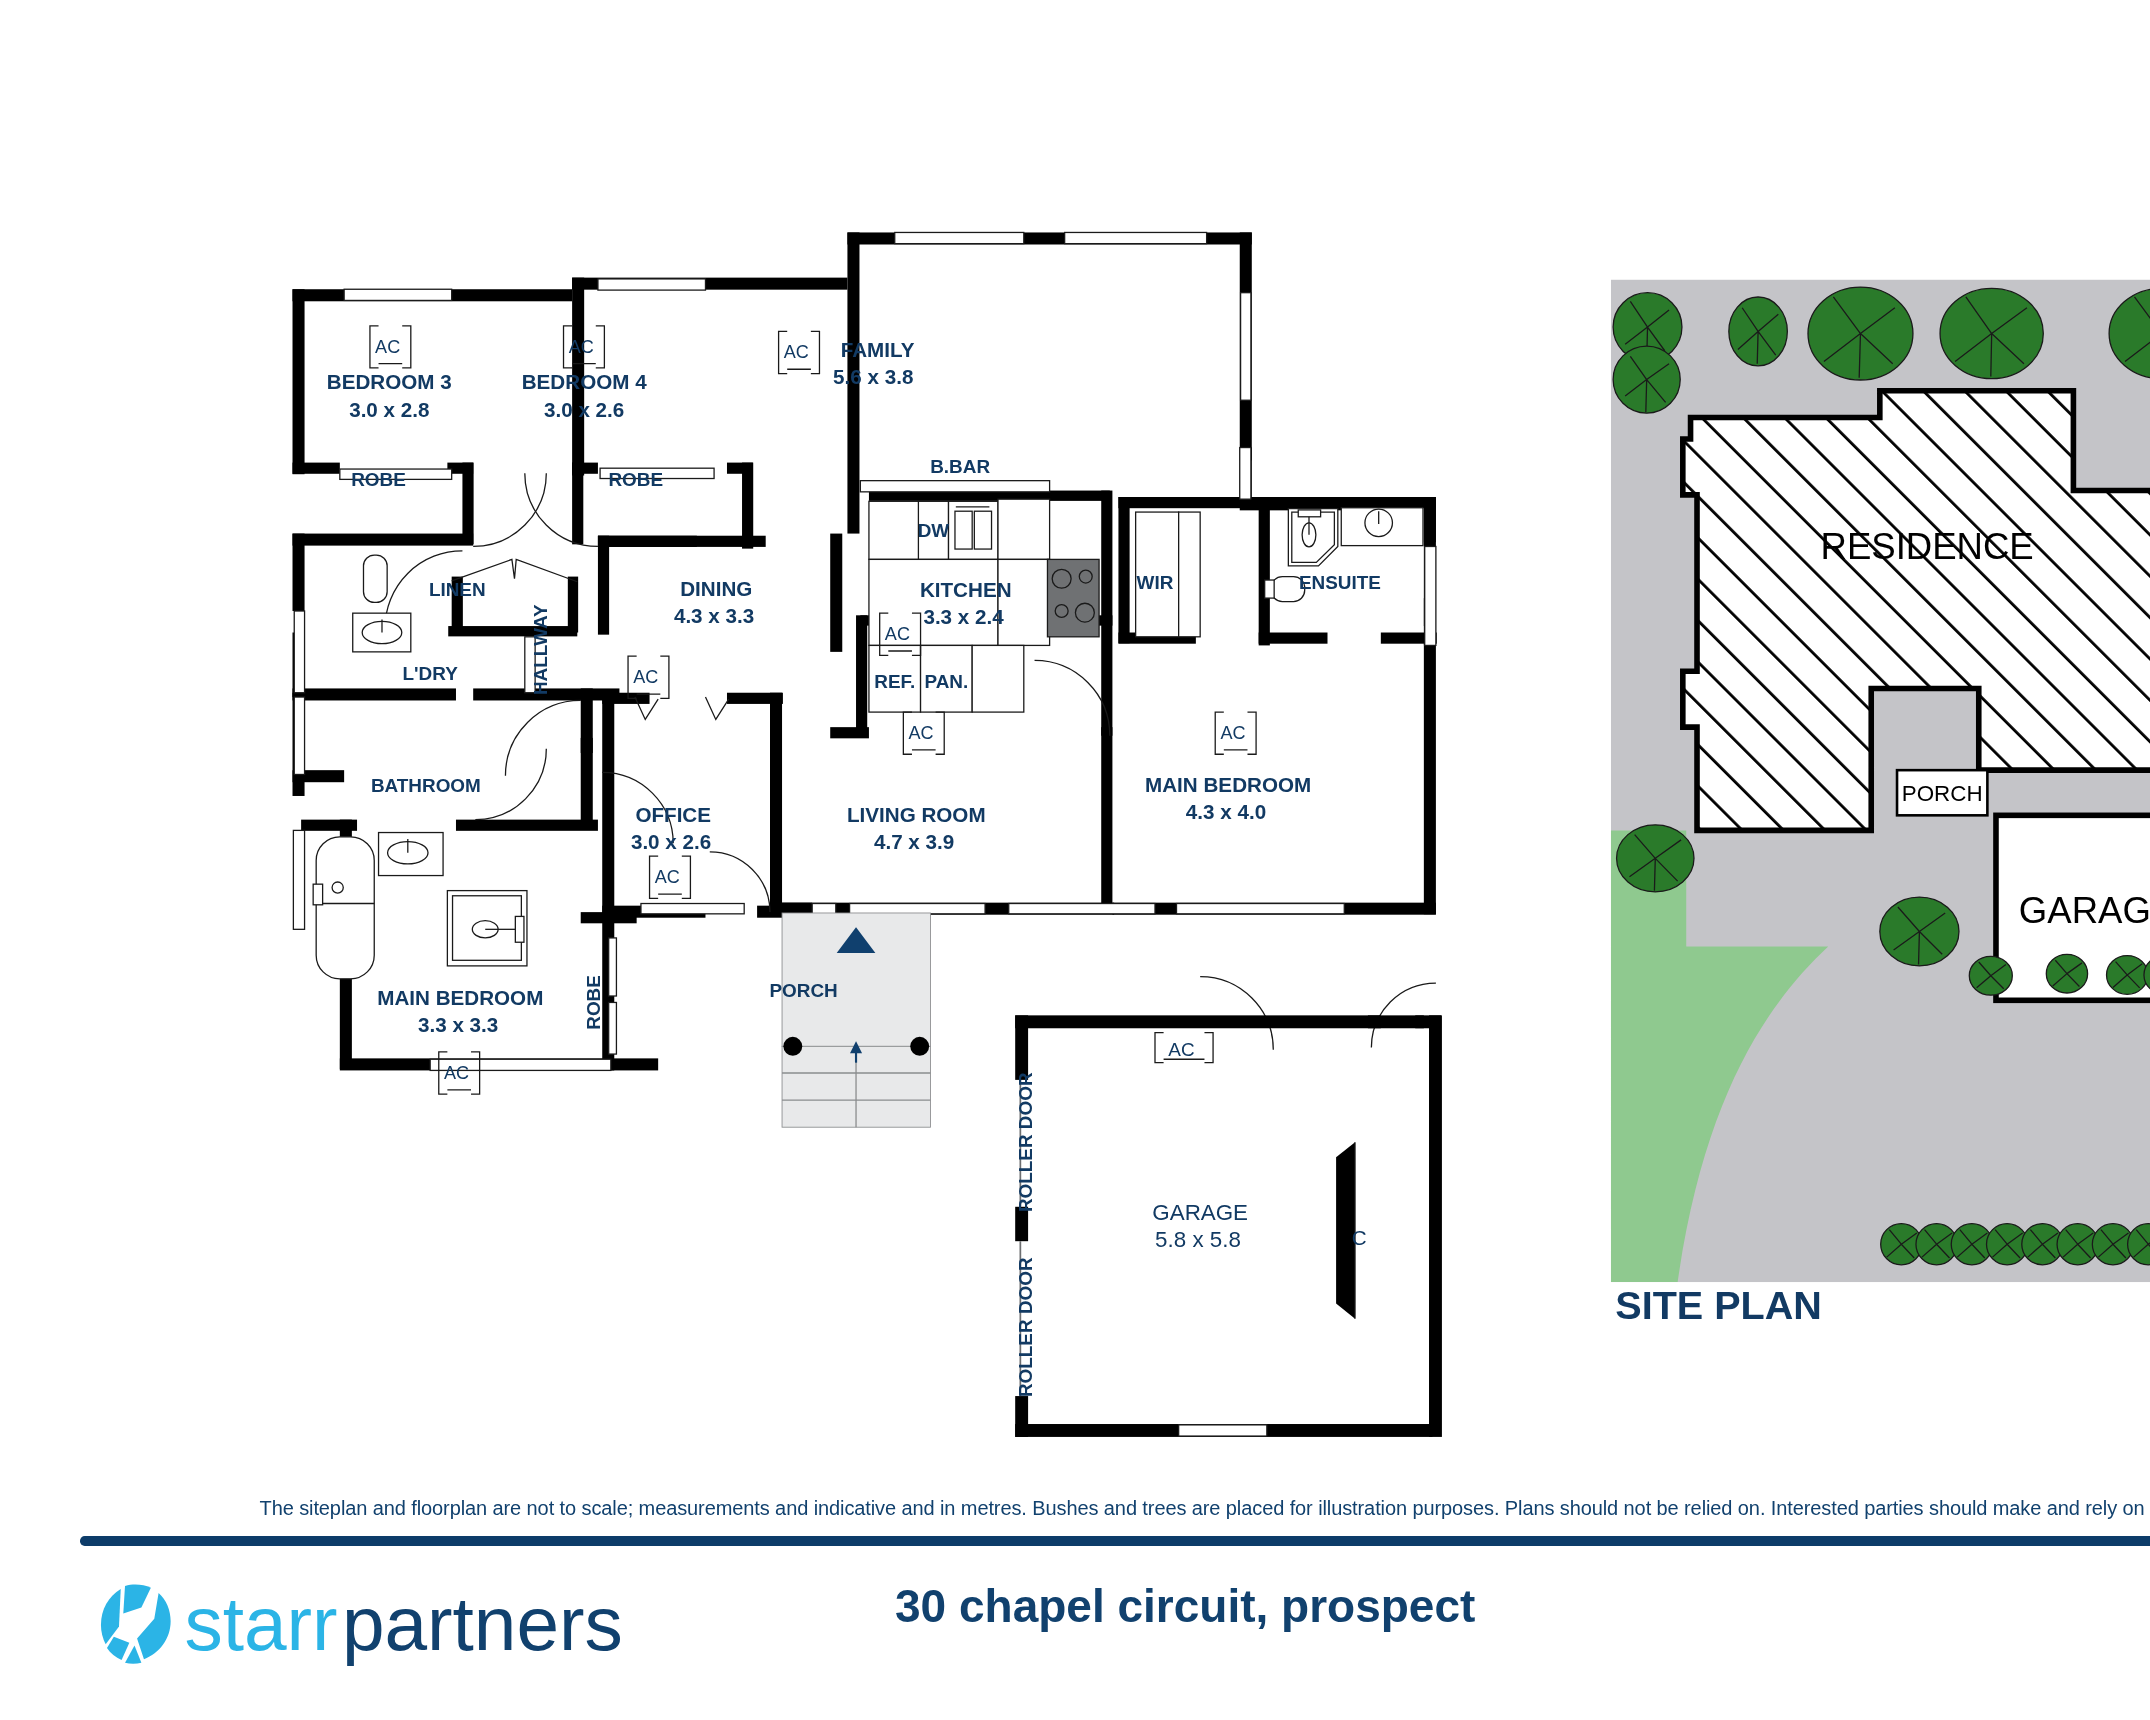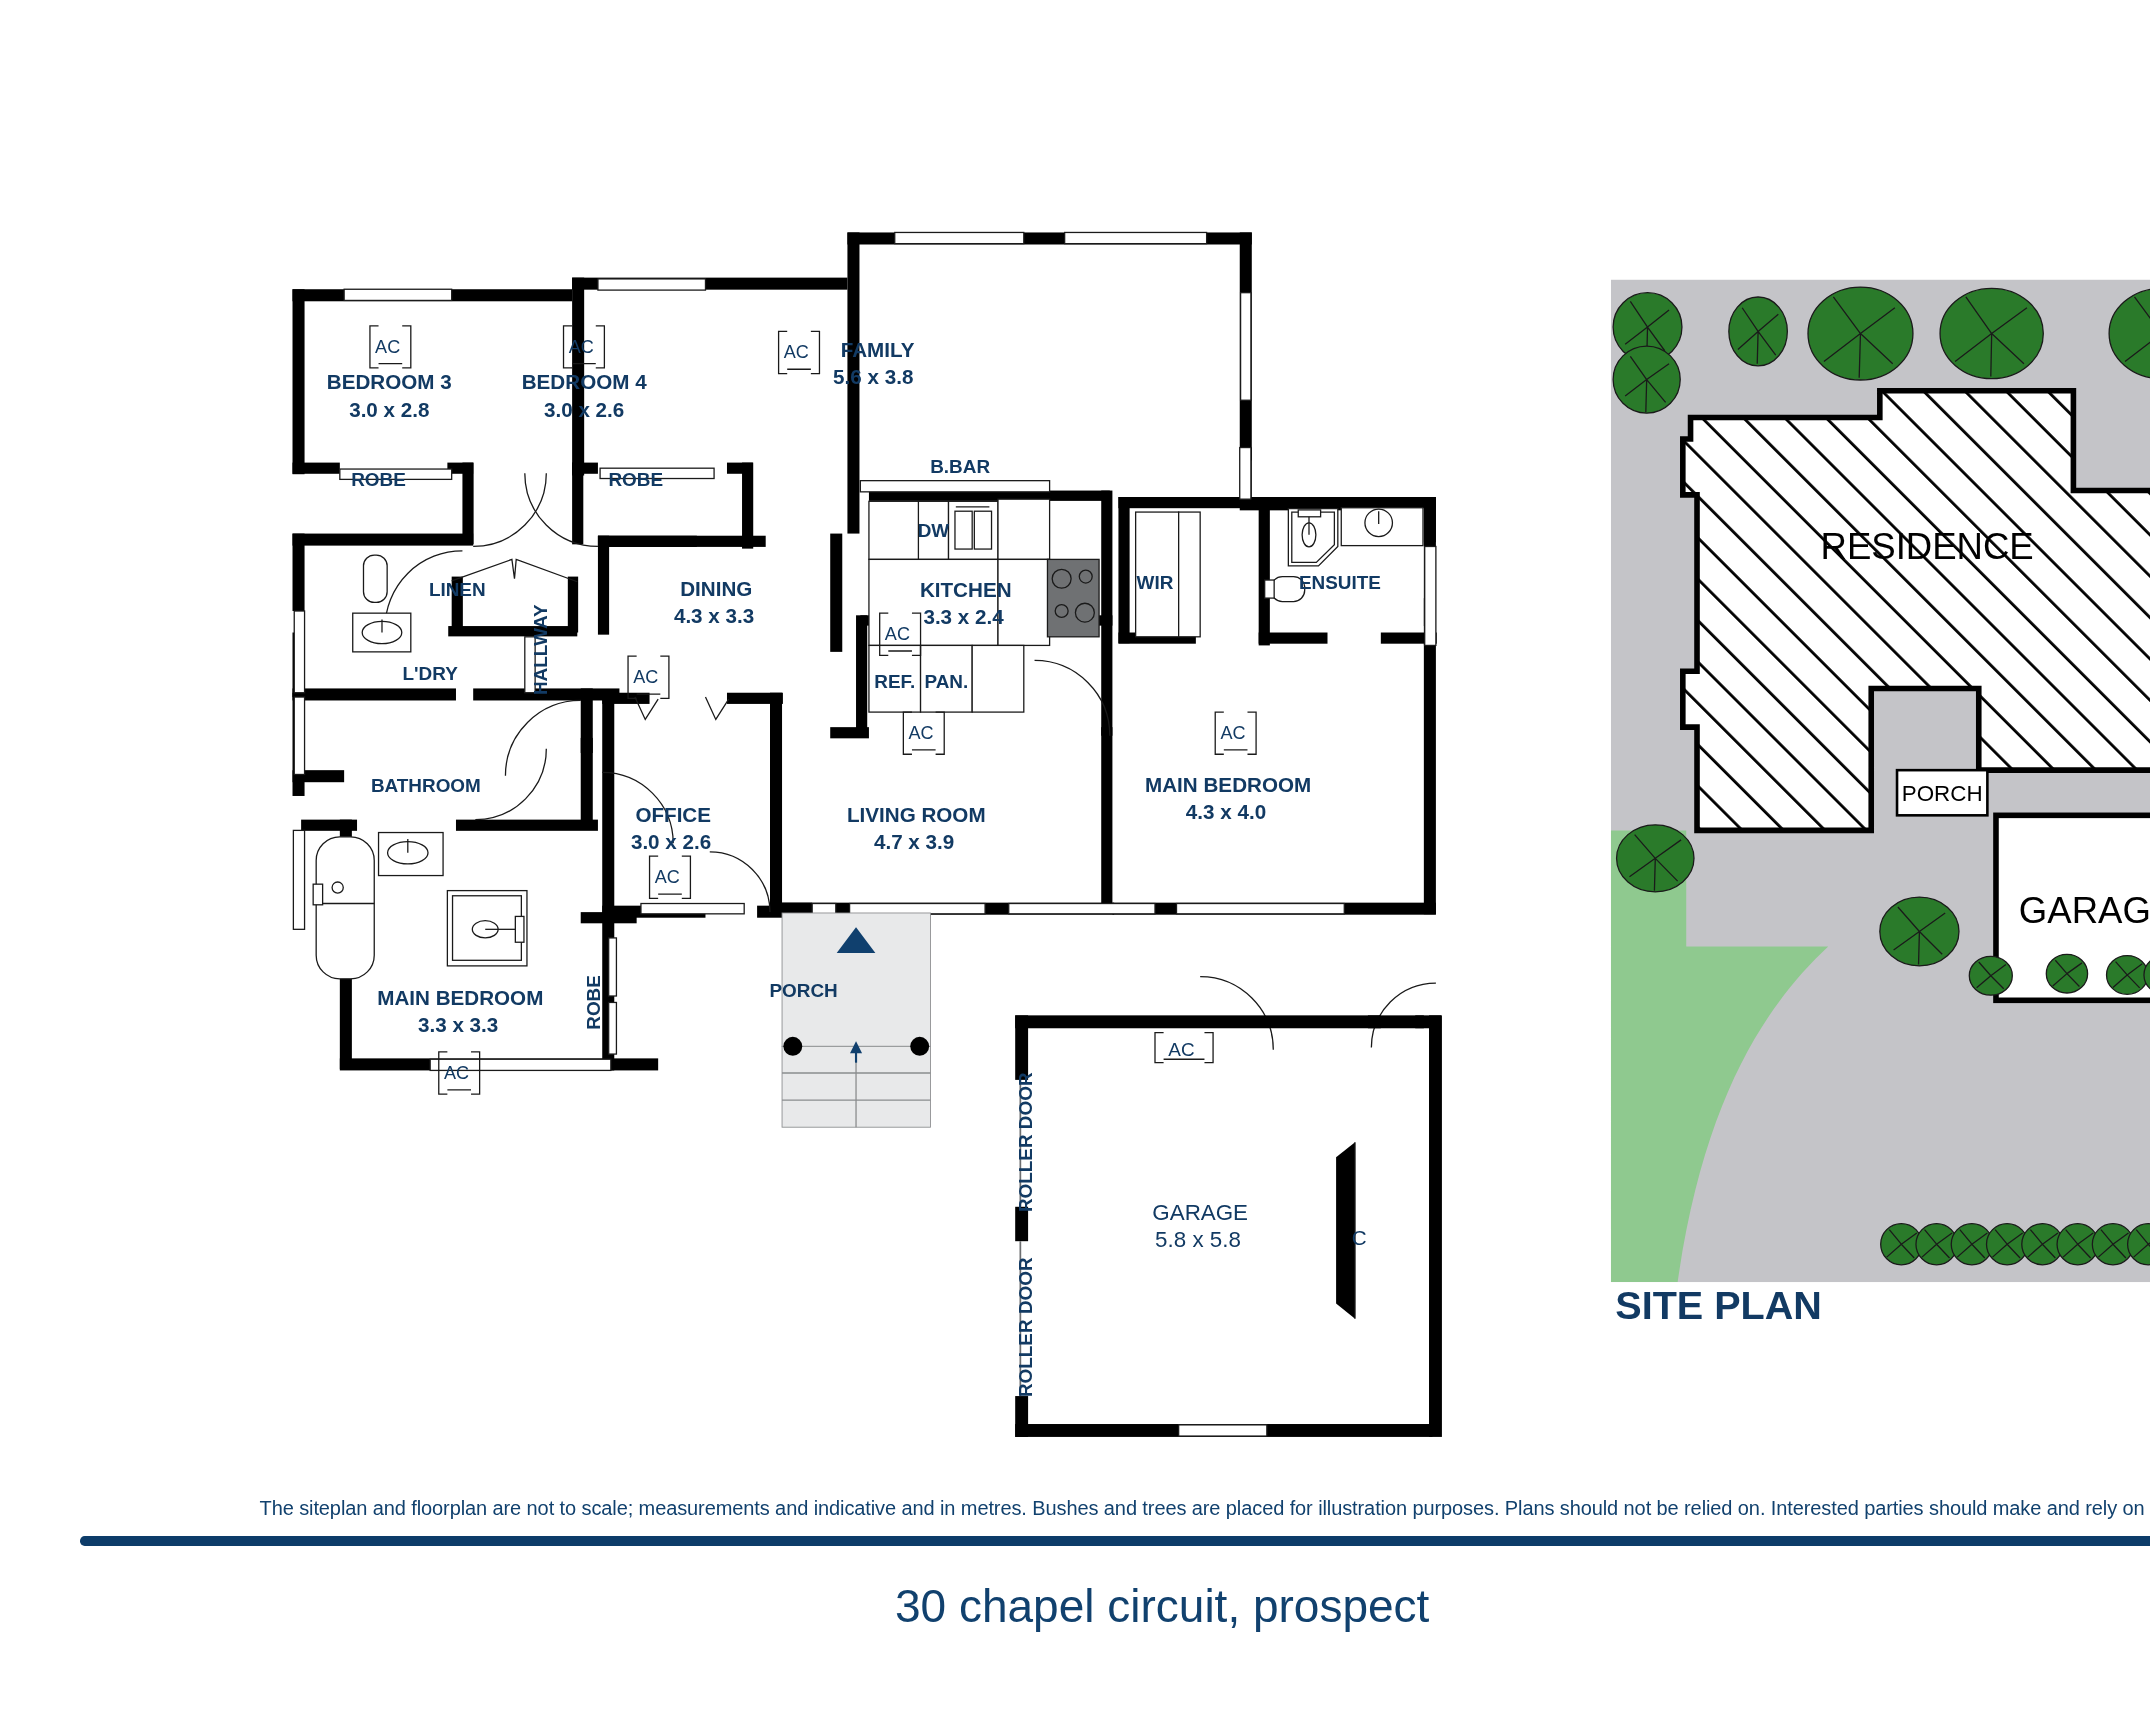--- a/index.html
+++ b/index.html
@@ -13,21 +13,21 @@
   .wall{fill:#000000;}
   .thin{fill:none;stroke:#1a1a1a;stroke-width:3;}
   .thin2{fill:#ffffff;stroke:#1a1a1a;stroke-width:3;}
   .porchfill{fill:#e8e9ea;stroke:#8a8c8e;stroke-width:2;}
   #disclaimer-text{position:absolute;left:82px;top:1497px;width:2417px;
      text-align:center;font-size:20px;color:#11416e;font-weight:400;
      font-family:"Liberation Sans",sans-serif;letter-spacing:-0.1px;}
   #footer-rule{position:absolute;left:80px;top:1536px;width:2422px;height:9.5px;
      background:#0d3c69;border-radius:4.7px;}
   #address-title{position:absolute;left:895px;top:1579px;font-size:46px;
-     color:#11416e;font-weight:400;font-family:"Liberation Sans",sans-serif;}
+     color:#11416e;font-weight:700;font-family:"Liberation Sans",sans-serif;}
   #logo-wrap{position:absolute;left:82px;top:1574px;}
   .logo-starr{fill:#2bb4e6;}
   .logo-partners{fill:#11416e;}
 </style>
 </head>
 <body>
 
 <div class="stage">
 
 <svg width="2581" height="1721" viewBox="0 0 6000 4000" xmlns="http://www.w3.org/2000/svg">
@@ -463,17 +463,30 @@
           </g>
     </g>
 
     <text class="lbl" x="3755" y="3065" font-size="92" font-weight="400">SITE PLAN</text>
   </g>
 </svg>
 
 <div id="disclaimer-text">The siteplan and floorplan are not to scale; measurements and indicative and in metres. Bushes and trees are placed for illustration purposes. Plans should not be relied on. Interested parties should make and rely on their own enquiries.</div>
 <div id="footer-rule"></div>
 
+<div id="logo-wrap">
+  <svg width="568" height="99" viewBox="0 0 1320 230" xmlns="http://www.w3.org/2000/svg">
+    <g>
+      <path class="logo-starr" d="M90 35 C62 52 44 82 44 118 C44 135 48 150 55 163 L86 122 Z"></path>
+      <path class="logo-starr" d="M100 28 C120 22 142 24 160 32 L138 78 L96 92 Z"></path>
+      <path class="logo-starr" d="M178 44 C196 60 206 84 206 110 C206 150 180 185 144 198 L128 150 L168 104 Z"></path>
+      <path class="logo-starr" d="M58 172 C66 184 78 194 92 200 L110 160 L74 146 Z"></path>
+      <path class="logo-starr" d="M100 206 C112 209 126 209 138 206 L122 166 Z"></path>
+    </g>
+    <text class="logo-starr" x="238" y="176" font-size="178" font-family="Liberation Sans, sans-serif">starr</text>
+    <text class="logo-partners" x="604" y="176" font-size="178" font-family="Liberation Sans, sans-serif">partners</text>
+  </svg>
+</div>
 
 <div id="address-title">30 chapel circuit, prospect</div>
 
 </div>
 
 
 </body></html>

